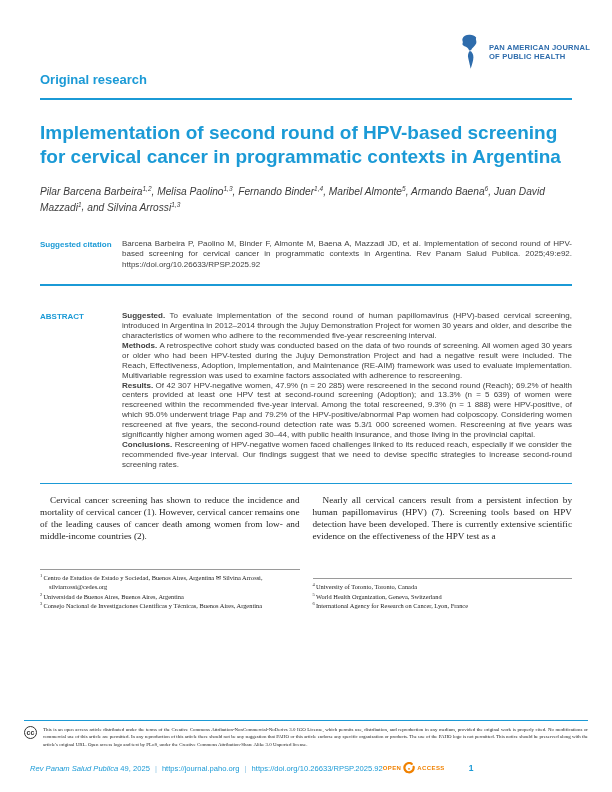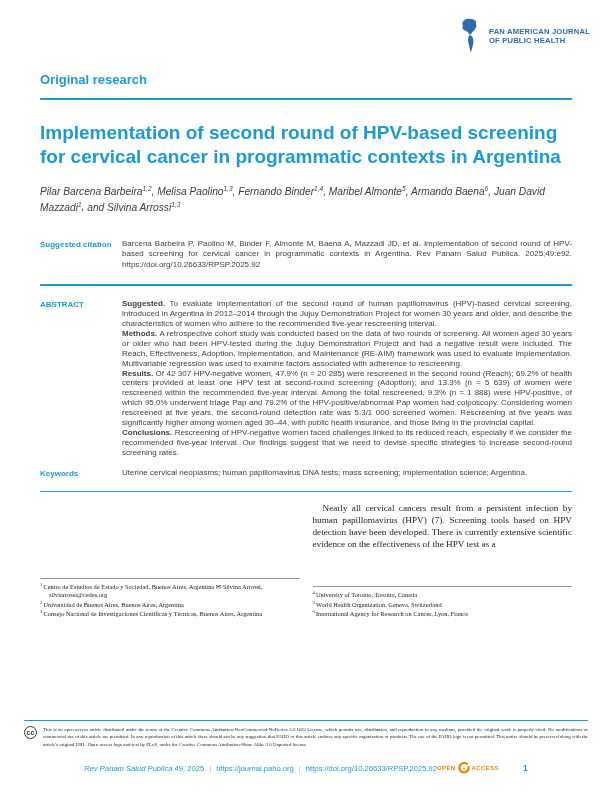--- a/index.html
+++ b/index.html
@@ -9,56 +9,56 @@
   }
   *{margin:0;padding:0;box-sizing:border-box;}
   html,body{background:#e8e8e8;}
   body{font-family:"Liberation Sans",sans-serif;}
   .page{
     position:relative;width:612px;height:792px;background:#ffffff;
     margin:0 auto;overflow:hidden;
   }
   .content{padding:70px 40px 0 40px;}
   
-  .logo{position:absolute;top:18px;right:22px;display:flex;align-items:center;gap:7px;}
+  .logo{position:absolute;top:34px;right:22px;display:flex;align-items:center;gap:7px;}
   .logo-map{width:24px;height:36px;}
   .logo-text{color:var(--logo-blue);font-weight:bold;font-size:7.6px;line-height:1.2;letter-spacing:.2px;}
   
   .section-header{border-bottom:2px solid var(--paho-blue);padding-bottom:10px;}
   .section-header span{color:var(--paho-blue);font-size:13px;font-weight:bold;}
   
   .title{margin-top:21px;color:var(--paho-blue);font-size:19px;font-weight:bold;line-height:1.28;}
   
   .authors{margin-top:14px;font-style:italic;font-size:10.2px;color:#3c3c3c;line-height:1.5;}
   .authors sup{font-size:6.5px;}
   
   .lrow{display:flex;margin-top:24px;}
   .lrow .label{width:82px;flex-shrink:0;color:var(--paho-blue);font-weight:bold;font-size:8px;padding-top:1px;}
   .lrow .ltext{flex:1;font-size:8px;color:#3f3f3f;text-align:justify;line-height:1.3;}
-  .abstract-row{margin-top:13px;}
+  .abstract-row{margin-top:25px;}
   .abstract-row .ltext p{font-size:8px;line-height:1.24;margin:0;}
   .keywords-row{margin-top:10px;}
   .rule-thick{margin-top:14px;border-top:2px solid var(--paho-blue);}
   .rule-thin{margin-top:13px;border-top:1px solid var(--paho-blue);}
   
   .columns{display:flex;gap:13px;margin-top:11px;height:116px;}
   .col{flex:1;display:flex;flex-direction:column;font-family:"Liberation Serif",serif;}
   .col .para{font-size:9.2px;line-height:1.3;text-align:justify;text-indent:10px;color:#222;}
   .affils{margin-top:auto;border-top:1px solid #9a9a9a;padding-top:3px;list-style:none;
           font-size:6.4px;line-height:1.32;color:#222;}
   .affils li{padding-left:9px;text-indent:-9px;}
   .affils sup{font-size:4.5px;}
   
   .license{position:absolute;left:24px;right:24px;bottom:44px;border-top:1.2px solid var(--paho-blue);
            padding-top:5px;display:flex;gap:6px;align-items:flex-start;}
   .cc-badge{flex-shrink:0;width:13px;height:13px;border:1px solid #333;border-radius:50%;
             display:flex;align-items:center;justify-content:center;font-size:7px;font-weight:bold;color:#333;}
   .license-text{font-family:"Liberation Serif",serif;font-size:4.9px;line-height:1.5;color:#222;text-align:justify;}
   
-  .footer{position:absolute;left:30px;right:30px;bottom:18px;display:flex;justify-content:center;align-items:center;}
+  .footer{position:absolute;left:30px;right:30px;bottom:18px;display:flex;justify-content:flex-start;align-items:center;}
   .footer-left{color:var(--paho-blue);font-size:7.6px;}
   .footer-left .jname{font-style:italic;}
   .footer-left .sep{padding:0 5px;color:#8fc6e4;}
   .footer-right{display:flex;align-items:center;gap:24px;}
   .oa-logo{display:flex;align-items:center;gap:2px;color:var(--oa-orange);font-size:6px;font-weight:bold;letter-spacing:.4px;}
   .page-num{color:var(--paho-blue);font-size:8.5px;font-weight:bold;}
 </style>
 </head>
 <body>
 
@@ -95,29 +95,26 @@
     <div class="lrow abstract-row">
       <div class="label">ABSTRACT</div>
       <div class="ltext">
           <p><b>Suggested. </b>To evaluate implementation of the second round of human papillomavirus (HPV)-based cervical screening, introduced in Argentina in 2012–2014 through the Jujuy Demonstration Project for women 30 years and older, and describe the characteristics of women who adhere to the recommended five-year rescreening interval.</p>
           <p><b>Methods. </b>A retrospective cohort study was conducted based on the data of two rounds of screening. All women aged 30 years or older who had been HPV-tested during the Jujuy Demonstration Project and had a negative result were included. The Reach, Effectiveness, Adoption, Implementation, and Maintenance (RE-AIM) framework was used to evaluate implementation. Multivariable regression was used to examine factors associated with adherence to rescreening.</p>
           <p><b>Results. </b>Of 42 307 HPV-negative women, 47.9% (n = 20 285) were rescreened in the second round (Reach); 69.2% of health centers provided at least one HPV test at second-round screening (Adoption); and 13.3% (n = 5 639) of women were rescreened within the recommended five-year interval. Among the total rescreened, 9.3% (n = 1 888) were HPV-positive, of which 95.0% underwent triage Pap and 79.2% of the HPV-positive/abnormal Pap women had colposcopy. Considering women rescreened at five years, the second-round detection rate was 5.3/1 000 screened women. Rescreening at five years was significantly higher among women aged 30–44, with public health insurance, and those living in the provincial capital.</p>
           <p><b>Conclusions. </b>Rescreening of HPV-negative women faced challenges linked to its reduced reach, especially if we consider the recommended five-year interval. Our findings suggest that we need to devise specific strategies to increase second-round screening rates.</p>
         </div>
     </div>
 
-    <div class="lrow keywords-row">
-      <div class="label">Keywords</div>
-      <div class="ltext">Uterine cervical neoplasms; human papillomavirus DNA tests; mass screening; implementation science; Argentina.</div>
-    </div>
 
     <div class="rule-thin"></div>
 
     <div class="columns">
       <div class="col">
+        <p class="para">Cervical cancer screening has shown to reduce the incidence and mortality of cervical cancer (1). However, cervical cancer remains one of the leading causes of cancer death among women from low- and middle-income countries (2).</p>
         <ul class="affils">
             <li><sup>1&nbsp;</sup>Centro de Estudios de Estado y Sociedad, Buenos Aires, Argentina ✉ Silvina Arrossi, silviarrossi@cedes.org</li>
             <li><sup>2&nbsp;</sup>Universidad de Buenos Aires, Buenos Aires, Argentina</li>
             <li><sup>3&nbsp;</sup>Consejo Nacional de Investigaciones Científicas y Técnicas, Buenos Aires, Argentina</li>
           </ul>
       </div>
       <div class="col">
         <p class="para">Nearly all cervical cancers result from a persistent infection by human papillomavirus (HPV) (7). Screening tools based on HPV detection have been developed. There is currently extensive scientific evidence on the effectiveness of the HPV test as a</p>
         <ul class="affils">
             <li><sup>4&nbsp;</sup>University of Toronto, Toronto, Canada</li>

